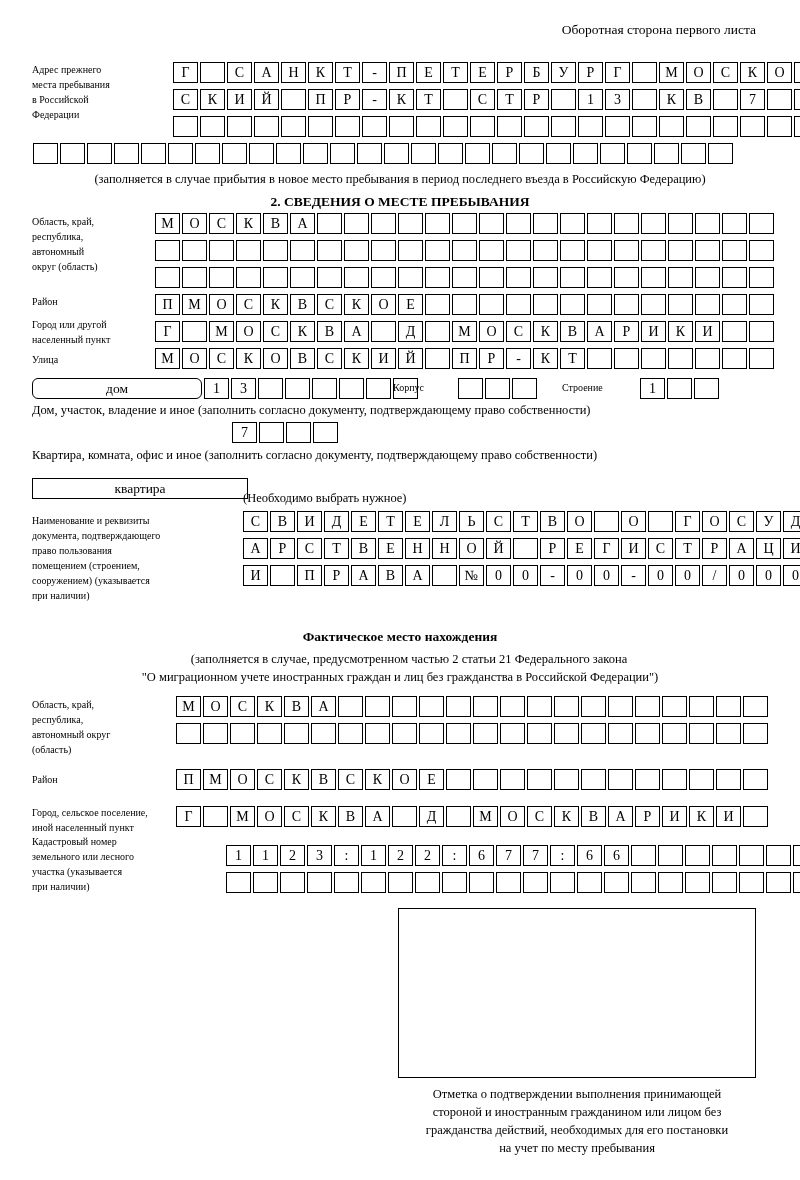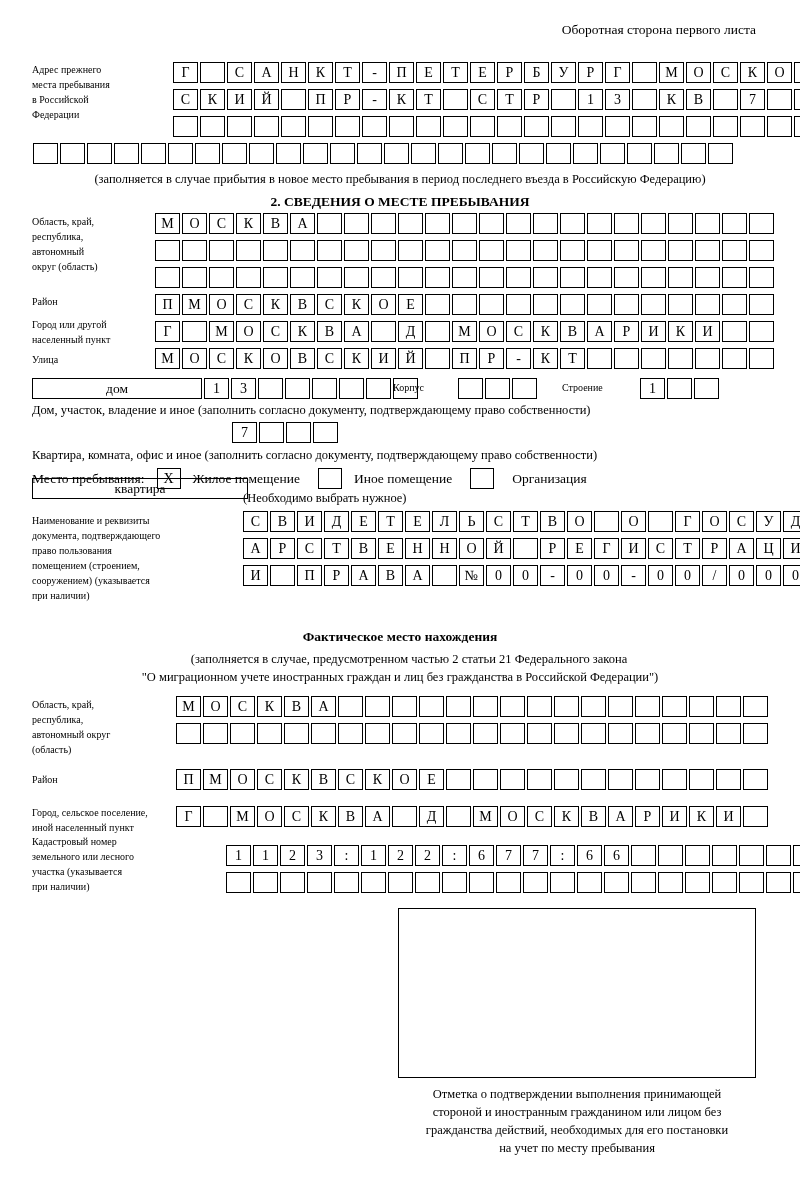--- a/index.html
+++ b/index.html
@@ -385,21 +385,21 @@
     <div class="bx">Т</div>
     <div class="bx"></div>
     <div class="bx"></div>
     <div class="bx"></div>
     <div class="bx"></div>
     <div class="bx"></div>
     <div class="bx"></div>
     <div class="bx"></div>
   </div>
 
-  <div class="wide-field" style="position:absolute; left:32px; top:378px; width:170px;">дом</div>
+  <div class="wide-field" style="position:absolute; left:32px; top:378px; width:170px;border-radius:6px;">дом</div>
   <div class="boxes" style="position:absolute; left:204px; top:378px;">
     <div class="bx">1</div>
     <div class="bx">3</div>
     <div class="bx"></div>
     <div class="bx"></div>
     <div class="bx"></div>
     <div class="bx"></div>
     <div class="bx"></div>
     <div class="bx"></div>
   </div>
@@ -420,29 +420,20 @@
 
   <div class="wide-field" style="position:absolute; left:32px; top:442px; width:216px;margin-top:36px;">квартира</div>
   <div class="boxes" style="position:absolute; left:232px; top:422px;">
     <div class="bx">7</div>
     <div class="bx"></div>
     <div class="bx"></div>
     <div class="bx"></div>
   </div>
   <div class="small" style="position:absolute; left:32px; top:448px;">Квартира, комната, офис и иное (заполнить согласно документу, подтверждающему право собственности)</div>
 
-  <div style="position:absolute; left:32px; top:468px;">
-    <span class="inline-text">Место пребывания:</span>
-    <span class="checkmark-box" style="margin-left:8px;">X</span>
-    <span class="inline-text" style="margin-left:8px;">Жилое помещение</span>
-    <span class="checkmark-box" style="margin-left:14px;"></span>
-    <span class="inline-text" style="margin-left:8px;">Иное помещение</span>
-    <span class="checkmark-box" style="margin-left:14px;"></span>
-    <span class="inline-text" style="margin-left:14px;">Организация</span>
-  </div>
   <div class="small" style="position:absolute; left:243px; top:491px;">(Необходимо выбрать нужное)</div>
 
   <div class="label" style="position:absolute; left:32px; top:513px;">Наименование и реквизиты
 документа, подтверждающего
 право пользования
 помещением (строением,
 сооружением) (указывается
 при наличии)</div>
 
   <div class="boxes" style="position:absolute; left:243px; top:511px;">

